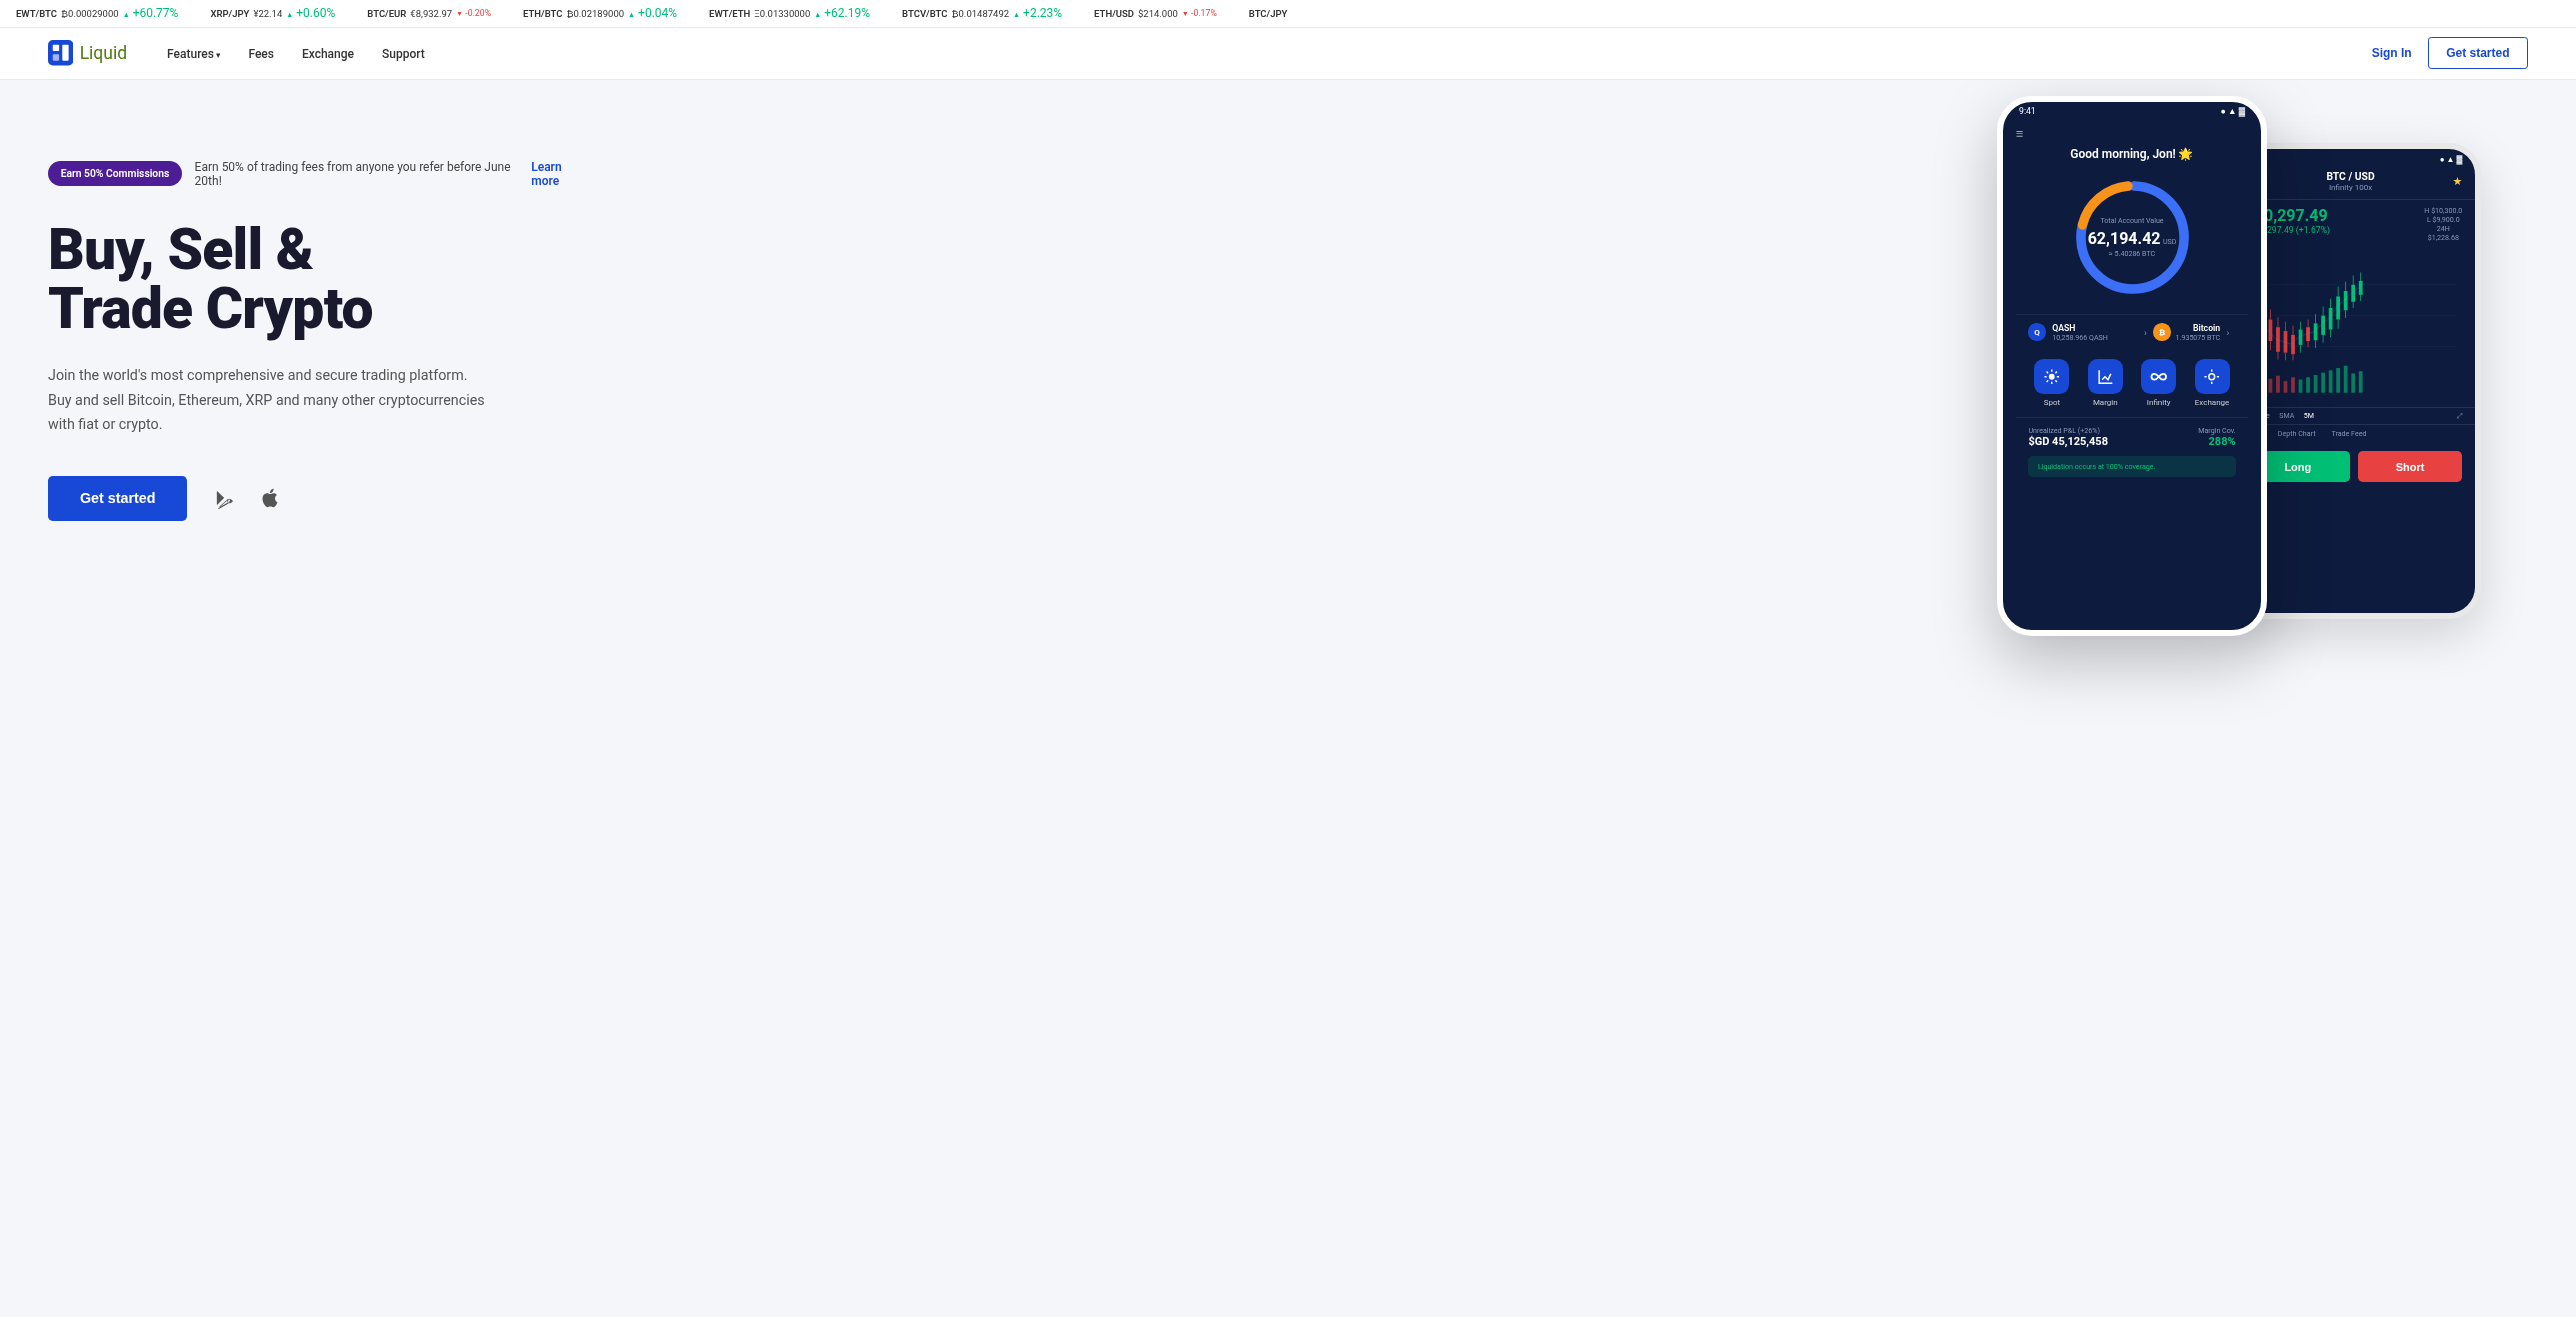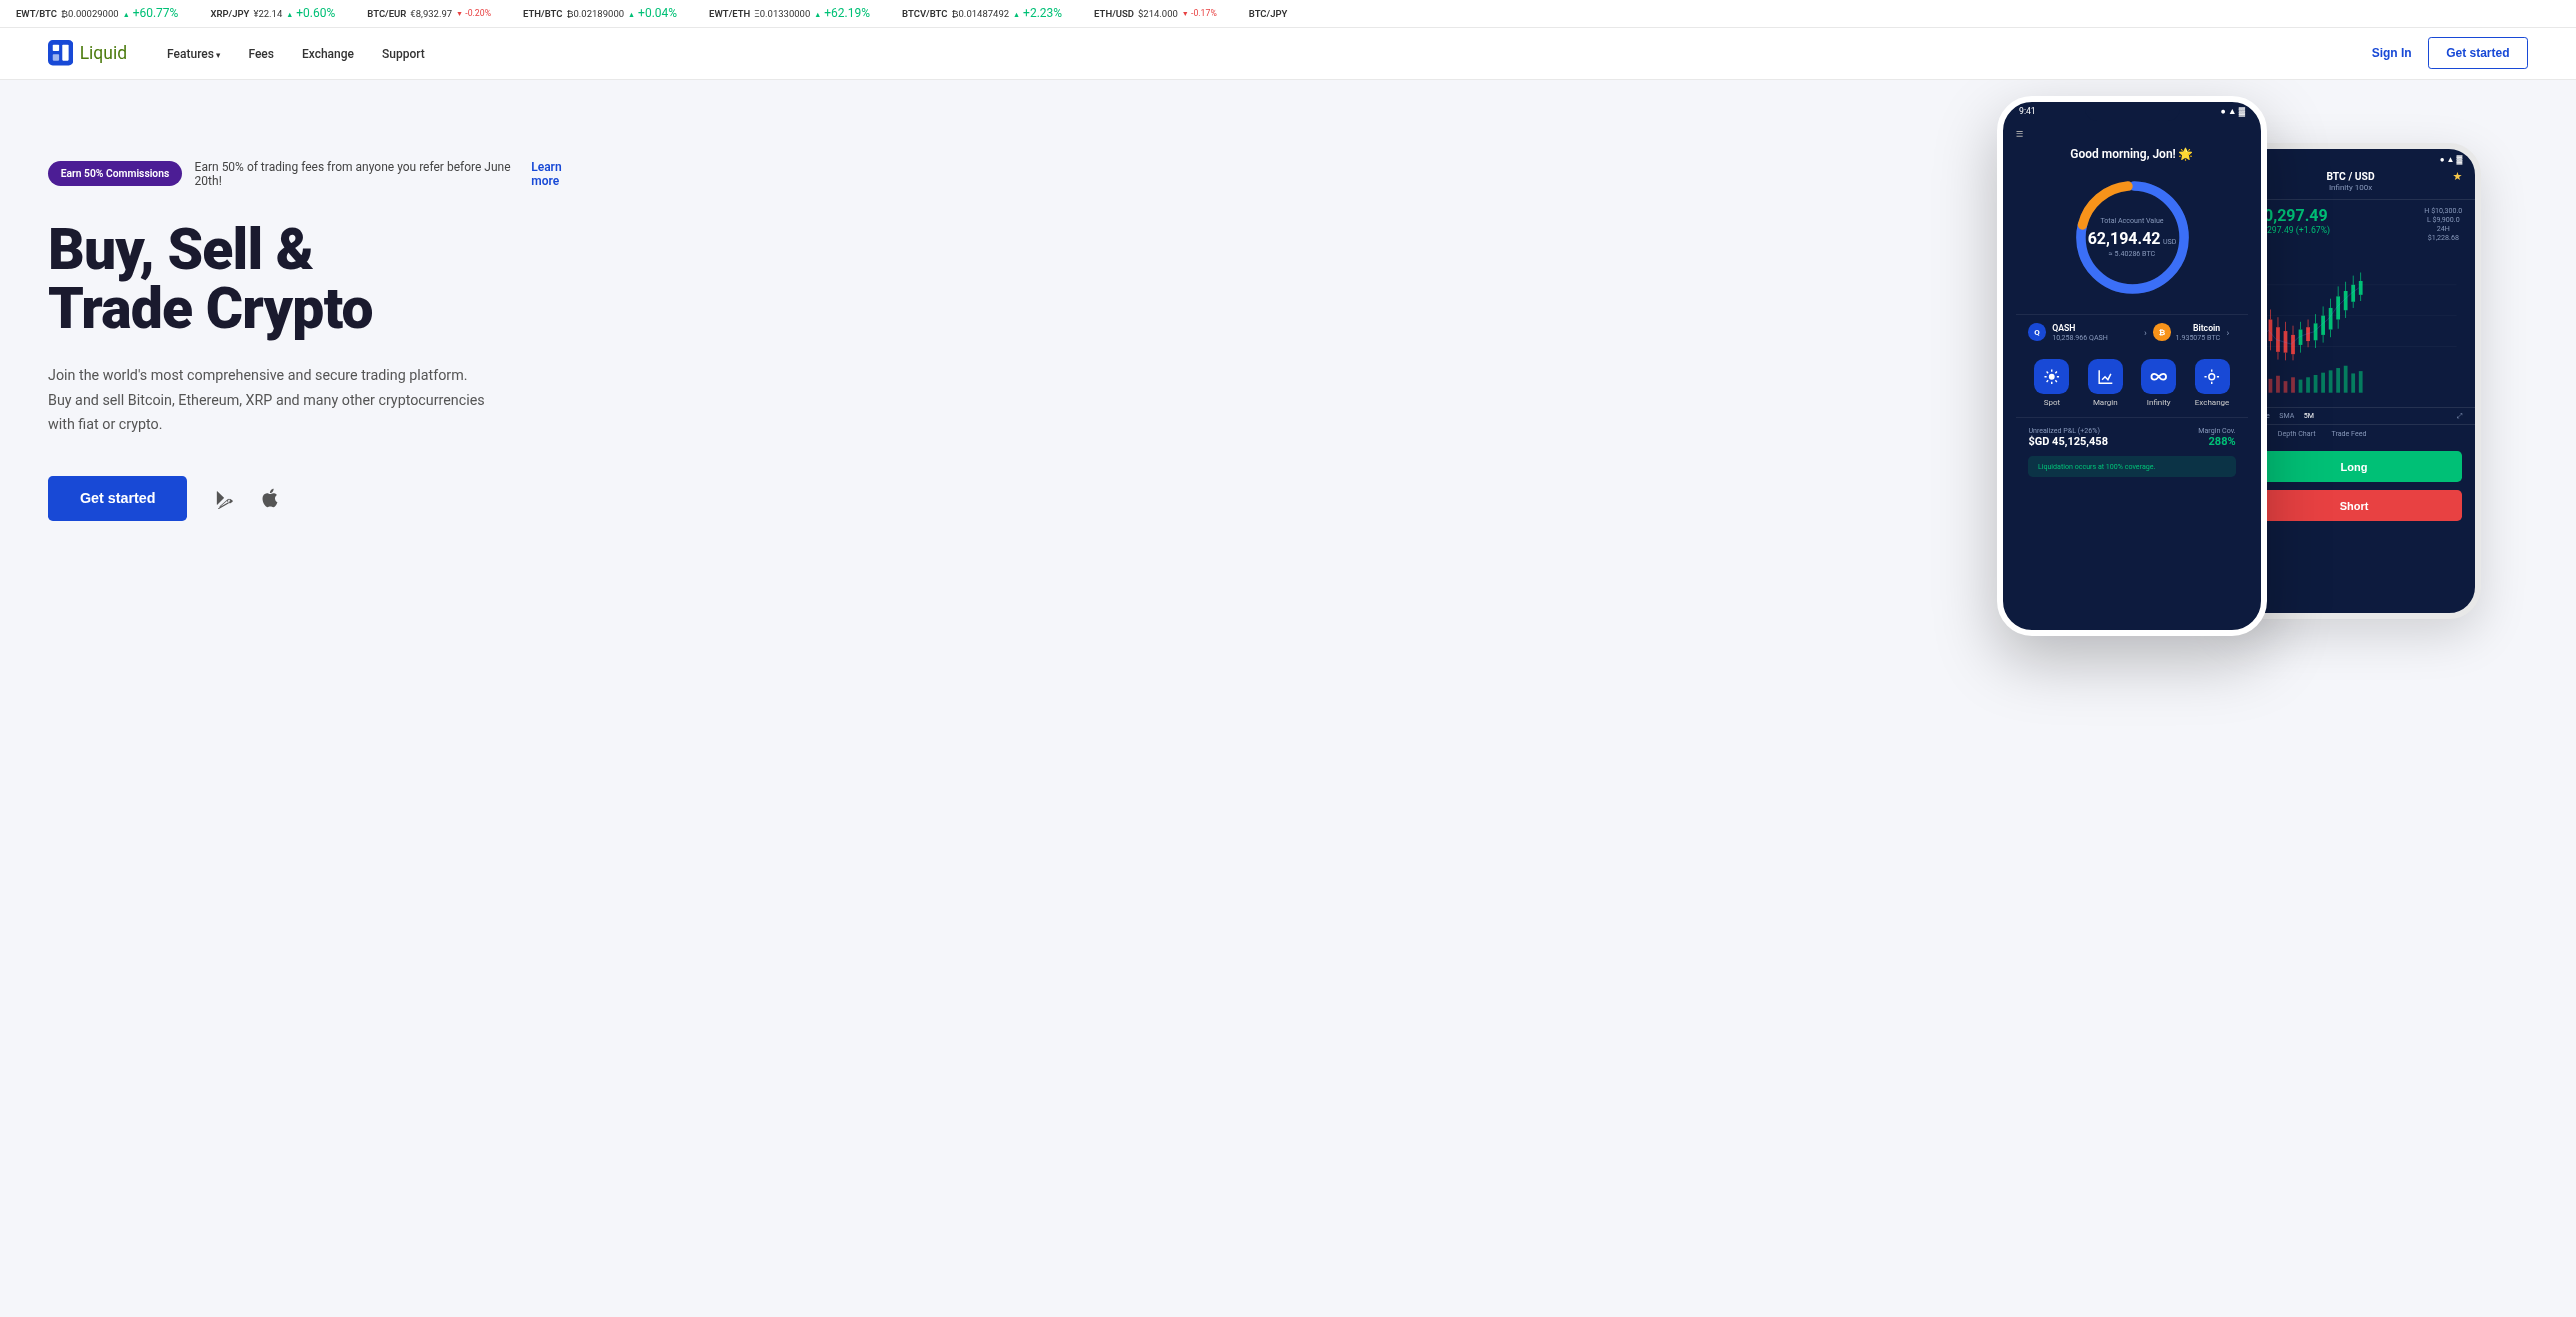--- a/index.html
+++ b/index.html
@@ -376,21 +376,20 @@
       border-top: 0.8px solid rgba(255,255,255,0.1);
       padding: 4.8px 12.7px;
       font-size: 7.1px;
       color: #8899bb;
       gap: 16px;
     }
     .phone2-actions {
       display: flex;
       padding: 8px 12.7px;
       gap: 8px;
-      flex-direction: column;
     }
     .long-btn {
       flex: 1;
       background: #00c076;
       color: #fff;
       border: none;
       border-radius: 4.8px;
       padding: 9.5px;
       font-weight: 700;
       font-size: 11px;
@@ -608,21 +607,21 @@
         </div>
       </div>
     </div>
 
     <div class="phone-secondary">
       <div class="phone2-status">
         <span>9:41</span>
         <span style="font-size:8px;">● ▲ ▓</span>
       </div>
       <div class="phone2-header">
-        <div style="display:flex;align-items:flex-start;justify-content:space-between;">
+        <div style="display:flex;align-items:center;justify-content:space-between;">
           <span class="phone2-back">‹</span>
           <div style="text-align:center;">
             <div class="phone2-pair">BTC / USD</div>
             <div class="phone2-sub">Infinity 100x</div>
           </div>
           <span style="color:#f7c84a;font-size:11px;">★</span>
         </div>
       </div>
       <div class="phone2-price-section">
         <div>

